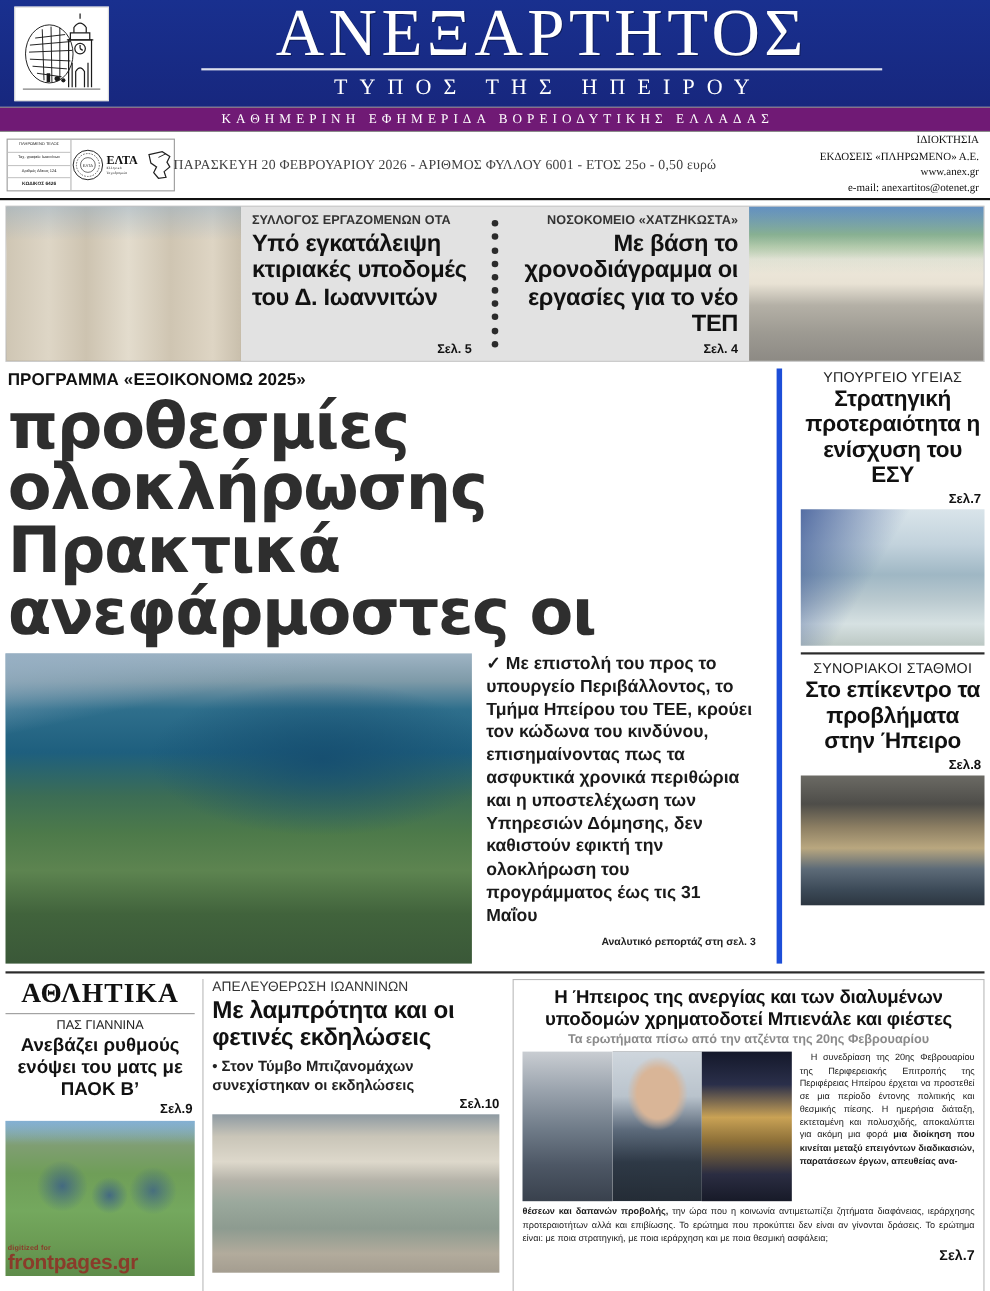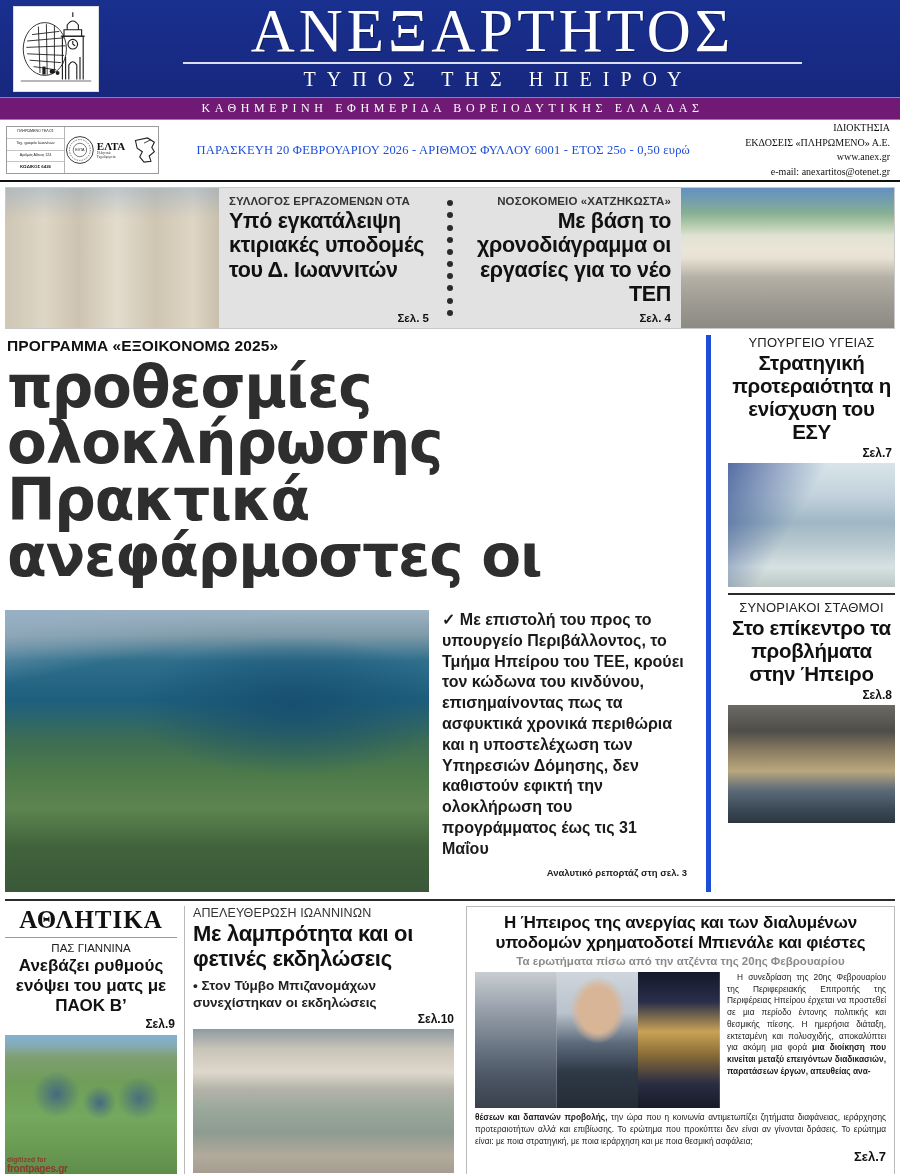--- a/index.html
+++ b/index.html
@@ -68,23 +68,23 @@
     padding: 0 1px;
   }
   .elta-left div:last-child { border-bottom: none; font-weight: bold; font-size: 4.4px; }
   .elta-right { flex: 1; display: flex; align-items: center; justify-content: center; gap: 2px; }
   .elta-seal { width: 30px; height: 30px; }
   .elta-word { font-family: "Liberation Serif", serif; font-size: 11px; font-weight: bold; color: #111; line-height: 1; }
   .elta-word small { display: block; font-size: 3.2px; font-weight: normal; letter-spacing: .2px; }
   .elta-map { width: 26px; height: 30px; }
 
   .issue-line {
-    flex: 1; text-align: right;
-    font-family: "Liberation Serif", serif;
-    font-size: 12.5px; color: #1d4ed8; letter-spacing: .2px;
+    flex: 1; text-align: center;
+    font-family: "Liberation Serif", serif;
+    font-size: 12.5px; color: #404040; letter-spacing: .2px;
     margin-left: -40px;
   }
   .publisher {
     width: 210px; flex: none; text-align: right; padding-right: 10px;
     font-family: "Liberation Serif", serif; font-size: 10px; color: #111; line-height: 1.45;
   }
 
   
   .teasers {
     display: flex; height: 142px; margin: 5px 5px 0 5px;
@@ -114,21 +114,21 @@
   .main-right { flex: 1; padding-left: 17px; border-left: 5px solid #1d4ed8; margin-left: 6px; }
 
   .lead-kicker {
     font-size: 15.5px; font-weight: bold; color: #111; letter-spacing: .1px; padding: 2px 0 4px 2px;
   }
   .lead-head {
     font-size: 58px; font-weight: bold; color: #2e2e2e;
     line-height: 0.97; letter-spacing: -1.2px; padding-left: 2px;
     font-family: "DejaVu Sans", sans-serif;
   }
-  .lead-body { display: flex; margin-top: 26px; justify-content: flex-end; }
+  .lead-body { display: flex; margin-top: 10px; justify-content: flex-end; }
   .lead-photo { width: 424px; height: 282px; flex: none; background-size: cover; background-position: center; }
   .lead-deck { flex: 1; padding-left: 13px; }
   .lead-deck p {
     font-size: 16px; font-weight: bold; color: #1a1a1a; line-height: 1.3;
   }
   .lead-deck .ref { margin-top: 7px; font-size: 9.5px; font-weight: bold; color: #222; text-align: right; }
 
   .side-kicker {
     font-size: 13px; font-weight: normal; color: #222; text-align: center;
     letter-spacing: .2px; padding-bottom: 2px;
@@ -150,21 +150,21 @@
     font-family: "Liberation Serif", serif;
     font-size: 25px; font-weight: bold; color: #111; text-align: center; letter-spacing: 1px;
   }
   .sports-line { height: 1px; background: #9a9a9a; margin: 3px 0 4px 0; }
   .sports-kicker { font-size: 11.5px; color: #222; text-align: center; margin-bottom: 2px; }
   .sports-head { font-size: 17px; font-weight: bold; color: #111; text-align: center; line-height: 1.17; }
   .sports-page { font-size: 12px; font-weight: bold; color: #111; text-align: right; padding-right: 2px; margin-top: 1px; }
   .sports-photo { width: 100%; height: 141px; margin-top: 4px; background-size: cover; background-position: center; position: relative; }
   .wmark { position: absolute; left: 2px; bottom: 2px; line-height: 1; }
   .wmark b { display: block; font-size: 6.5px; color: #8a3b2a; font-weight: bold; letter-spacing: .2px; }
-  .wmark s { display: block; font-size: 10px; color: #8a3b2a; font-weight: bold; text-decoration: none; letter-spacing: -.3px; }
+  .wmark s { display: block; font-size: 19px; color: #8a3b2a; font-weight: bold; text-decoration: none; letter-spacing: -.3px; }
 
   .bot-col-b { width: 278px; flex: none; padding: 0 8px; border-left: 1px solid #b9b9b9; }
   .feat-kicker { font-size: 12.5px; color: #333; letter-spacing: .1px; margin-bottom: 1px; }
   .feat-head { font-size: 22px; font-weight: bold; color: #111; line-height: 1.14; letter-spacing: -.3px; }
   .feat-sub { font-size: 13.5px; font-weight: bold; color: #222; line-height: 1.28; margin-top: 6px; }
   .feat-page { font-size: 12px; font-weight: bold; color: #111; text-align: right; }
   .feat-photo { width: 100%; height: 144px; margin-top: 3px; background-size: cover; background-position: center; }
 
   .bot-col-c { flex: 1; border: 1px solid #b9b9b9; padding: 6px 8px 4px 8px; margin-left: 4px; }
   .anal-head { font-size: 17px; font-weight: bold; color: #111; text-align: center; line-height: 1.17; letter-spacing: -.2px; }

